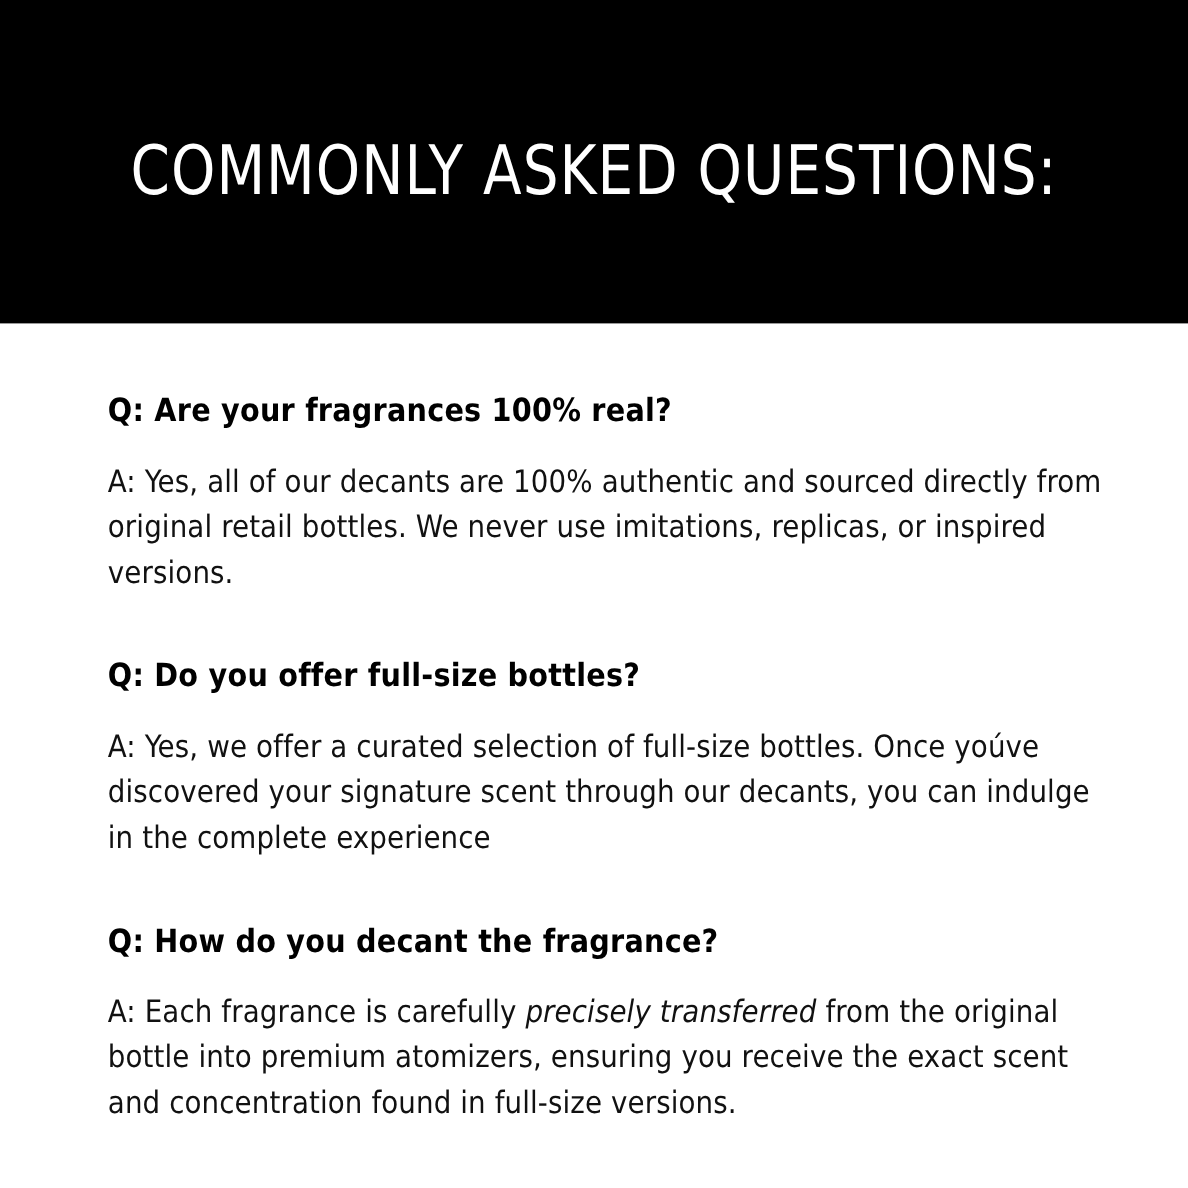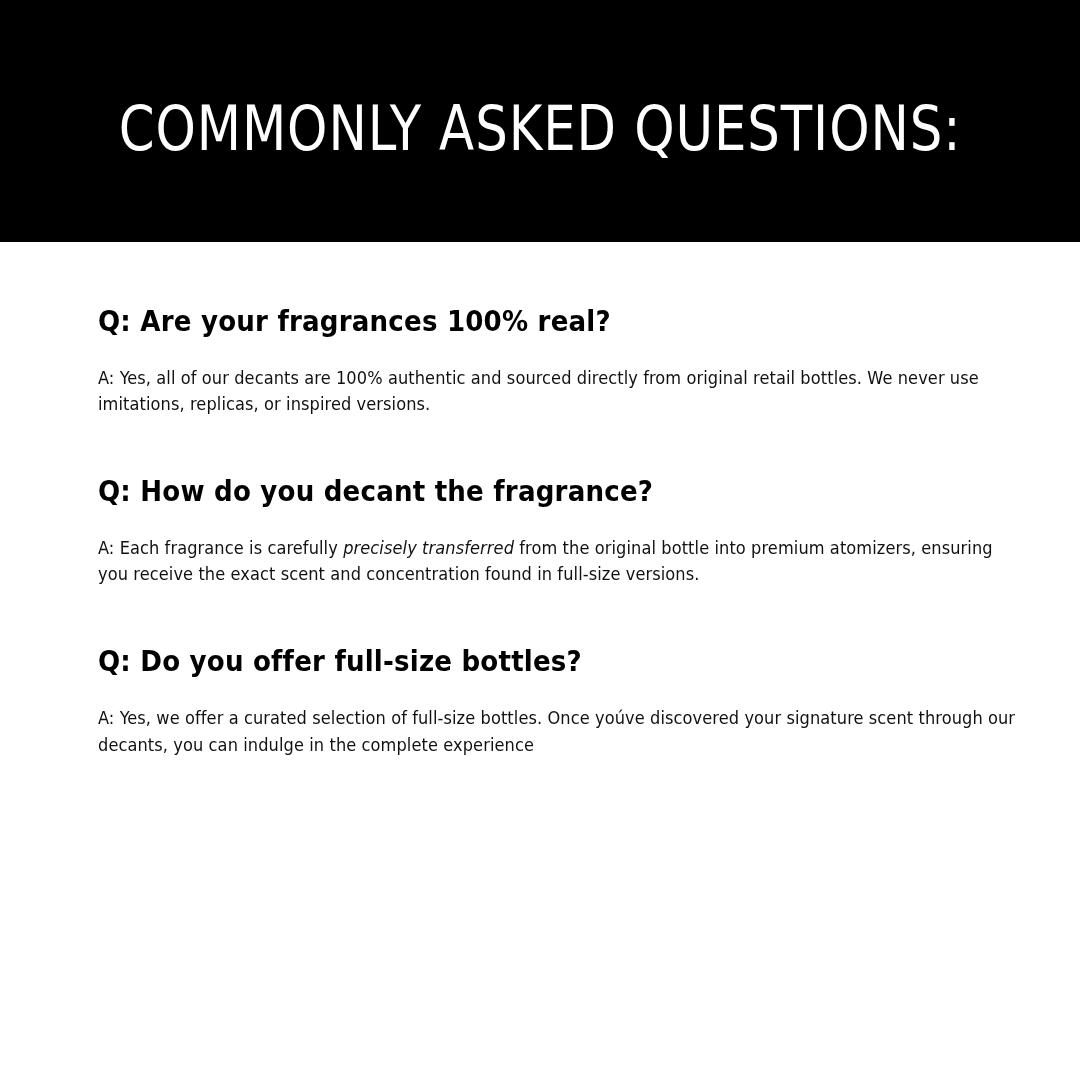--- a/index.html
+++ b/index.html
@@ -14,21 +14,21 @@
     overflow: hidden;
   }
   .page {
     position: relative;
     width: 1080px;
     height: 1080px;
     background: #ffffff;
   }
   .header-band {
     width: 1080px;
-    height: 242px;
+    height: 294px;
     background: #000000;
     display: flex;
     align-items: center;
     justify-content: center;
     box-sizing: border-box;
     padding-top: 16px;
   }
   .header-title {
     color: #ffffff;
     font-family: "DejaVu Sans Condensed", "Liberation Sans Narrow", "Liberation Sans", sans-serif;
@@ -54,21 +54,21 @@
     font-family: "DejaVu Sans Condensed", "Liberation Sans Narrow", "Liberation Sans", sans-serif;
     font-size: 29px;
     font-weight: 700;
     line-height: 1.2;
     margin: 0 0 26px 0;
     letter-spacing: 0.2px;
   }
   .answer {
     color: #111111;
     font-family: "DejaVu Sans Condensed", "Liberation Sans Narrow", "Liberation Sans", sans-serif;
-    font-size: 18px;
+    font-size: 28px;
     font-weight: 400;
     line-height: 1.48;
     margin: 0;
     max-width: 920px;
     letter-spacing: 0.1px;
   }
   .answer em {
     font-style: italic;
   }
 </style>
@@ -82,24 +82,24 @@
   </div>
 
   <div class="content">
 
     <div class="faq-item">
       <p class="question">Q: Are your fragrances 100% real?</p>
       <p class="answer"><span>A: Yes, all of our decants are 100% authentic and sourced directly from original retail bottles. We never use imitations, replicas, or inspired versions.</span><em></em><span></span></p>
     </div>
 
     <div class="faq-item">
-      <p class="question">Q: How do you decant the fragrance?</p>
-      <p class="answer"><span>A: Each fragrance is carefully </span><em>precisely transferred</em><span> from the original bottle into premium atomizers, ensuring you receive the exact scent and concentration found in full-size versions.</span></p>
+      <p class="question">Q: Do you offer full-size bottles?</p>
+      <p class="answer"><span>A: Yes, we offer a curated selection of full-size bottles. Once yoúve discovered your signature scent through our decants, you can indulge in the complete experience</span><em></em><span></span></p>
     </div>
 
     <div class="faq-item">
-      <p class="question">Q: Do you offer full-size bottles?</p>
-      <p class="answer"><span>A: Yes, we offer a curated selection of full-size bottles. Once yoúve discovered your signature scent through our decants, you can indulge in the complete experience</span><em></em><span></span></p>
+      <p class="question">Q: How do you decant the fragrance?</p>
+      <p class="answer"><span>A: Each fragrance is carefully </span><em>precisely transferred</em><span> from the original bottle into premium atomizers, ensuring you receive the exact scent and concentration found in full-size versions.</span></p>
     </div>
 
   </div>
 
 </div>
 
 </body></html>

